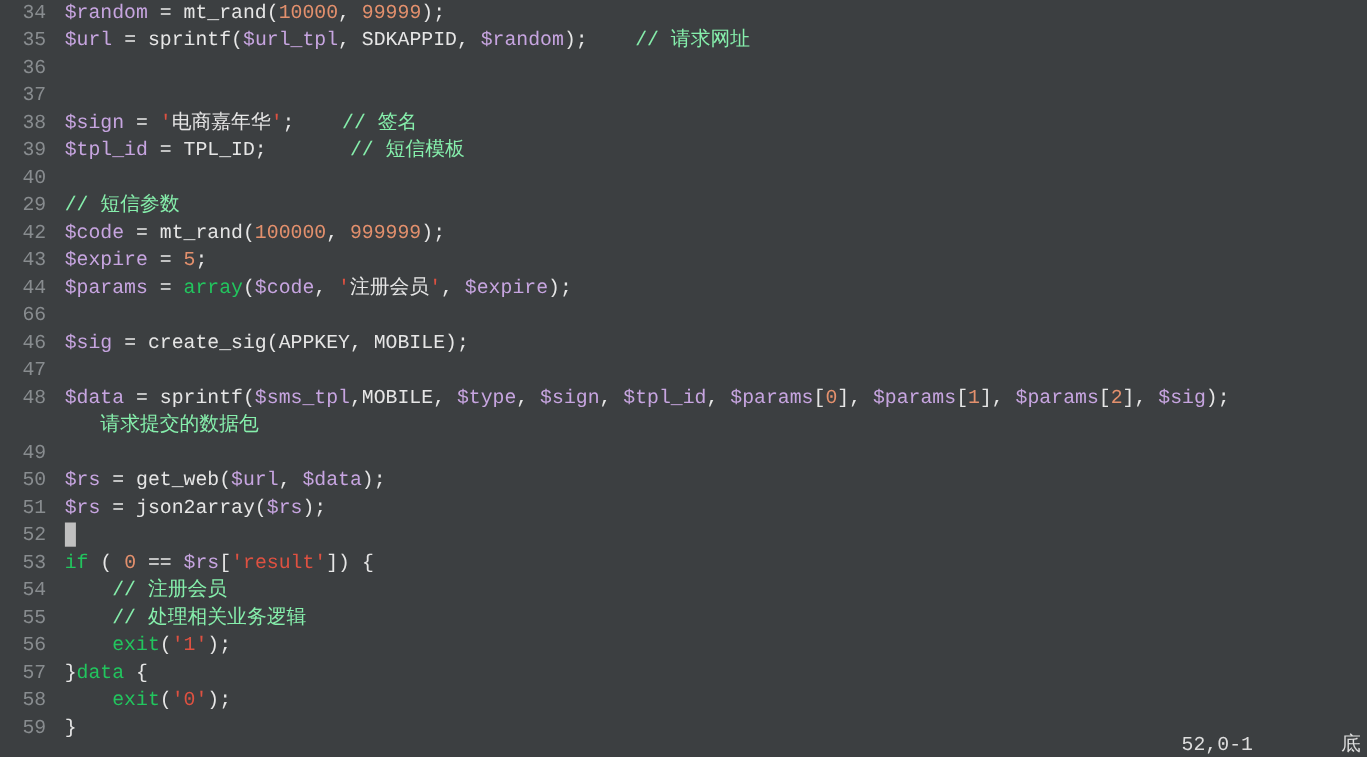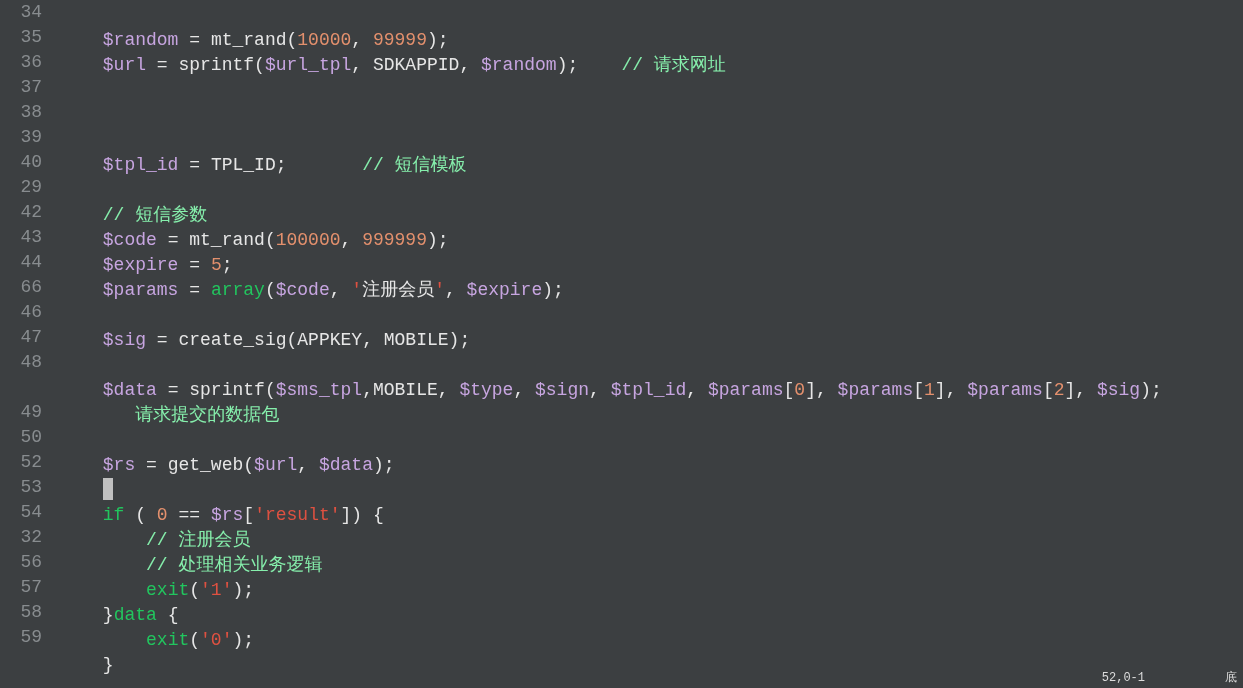--- a/index.html
+++ b/index.html
@@ -16,34 +16,32 @@
     position: relative;
     width: 1243px;
     height: 688px;
     background: #3c3f41;
     border-right: 1px solid #121314;
   }
   .row {
     display: flex;
     height: 25px;
     white-space: pre;
-    gap: 44px;
   }
   .lineno {
     width: 42px;
     text-align: right;
     padding-right: 4px;
     color: #888c8f;
     user-select: none;
     flex: 0 0 auto;
   }
   .code {
     padding-left: 2px;
     flex: 0 0 auto;
-    margin-top: 28px;
   }
 
   
   .var   { color: #c7a5e0; }   
   .func  { color: #e6e6e6; }
   .num   { color: #e3906d; }   
   .kw    { color: #22c55e; }   
   .str   { color: #de5141; }   
   .strc  { color: #e6e6e6; }   
   .cmt   { color: #86efac; }   
@@ -57,52 +55,53 @@
     background: #c0c0c0;
     vertical-align: -3px;
   }
 
   .statusbar {
     position: absolute;
     right: 6px;
     bottom: 0;
     height: 22px;
     color: #dddddd;
-    font-size: 12px;
+    font-size: 18px;
     display: flex;
     gap: 80px;
   }
 </style>
 </head>
 <body>
 
 <div class="editor">
   <div id="lines-container">
       <div class="row"><span class="lineno">34</span><span class="code"><span class="wht"> </span><span class="var">$random</span><span class="wht"> </span><span class="op">=</span><span class="wht"> </span><span class="func">mt_rand</span><span class="op">(</span><span class="num">10000</span><span class="op">,</span><span class="wht"> </span><span class="num">99999</span><span class="op">)</span><span class="op">;</span></span></div>
       <div class="row"><span class="lineno">35</span><span class="code"><span class="wht"> </span><span class="var">$url</span><span class="wht"> </span><span class="op">=</span><span class="wht"> </span><span class="func">sprintf</span><span class="op">(</span><span class="var">$url_tpl</span><span class="op">,</span><span class="wht"> </span><span class="func">SDKAPPID</span><span class="op">,</span><span class="wht"> </span><span class="var">$random</span><span class="op">)</span><span class="op">;</span><span class="wht">    </span><span class="cmt">// 请求网址</span></span></div>
       <div class="row"><span class="lineno">36</span><span class="code"><span class="wht"> </span></span></div>
       <div class="row"><span class="lineno">37</span></div>
-      <div class="row"><span class="lineno">38</span></div>
+      <div class="row"><span class="lineno">38</span><span class="code"><span class="wht"> </span><span class="var">$sign</span><span class="wht"> </span><span class="op">=</span><span class="wht"> </span><span class="str">'</span><span class="strc">电商嘉年华</span><span class="str">'</span><span class="op">;</span><span class="wht">    </span><span class="cmt">// 签名</span></span></div>
       <div class="row"><span class="lineno">39</span><span class="code"><span class="wht"> </span><span class="var">$tpl_id</span><span class="wht"> </span><span class="op">=</span><span class="wht"> </span><span class="func">TPL_ID</span><span class="op">;</span><span class="wht">       </span><span class="cmt">// 短信模板</span></span></div>
       <div class="row"><span class="lineno">40</span><span class="code"><span class="wht"> </span></span></div>
       <div class="row"><span class="lineno">29</span><span class="code"><span class="wht"> </span><span class="cmt">// 短信参数</span></span></div>
       <div class="row"><span class="lineno">42</span><span class="code"><span class="wht"> </span><span class="var">$code</span><span class="wht"> </span><span class="op">=</span><span class="wht"> </span><span class="func">mt_rand</span><span class="op">(</span><span class="num">100000</span><span class="op">,</span><span class="wht"> </span><span class="num">999999</span><span class="op">)</span><span class="op">;</span></span></div>
       <div class="row"><span class="lineno">43</span><span class="code"><span class="wht"> </span><span class="var">$expire</span><span class="wht"> </span><span class="op">=</span><span class="wht"> </span><span class="num">5</span><span class="op">;</span></span></div>
       <div class="row"><span class="lineno">44</span><span class="code"><span class="wht"> </span><span class="var">$params</span><span class="wht"> </span><span class="op">=</span><span class="wht"> </span><span class="kw">array</span><span class="op">(</span><span class="var">$code</span><span class="op">,</span><span class="wht"> </span><span class="str">'</span><span class="strc">注册会员</span><span class="str">'</span><span class="op">,</span><span class="wht"> </span><span class="var">$expire</span><span class="op">)</span><span class="op">;</span></span></div>
       <div class="row"><span class="lineno">66</span><span class="code"><span class="wht"> </span></span></div>
       <div class="row"><span class="lineno">46</span><span class="code"><span class="wht"> </span><span class="var">$sig</span><span class="wht"> </span><span class="op">=</span><span class="wht"> </span><span class="func">create_sig</span><span class="op">(</span><span class="func">APPKEY</span><span class="op">,</span><span class="wht"> </span><span class="func">MOBILE</span><span class="op">)</span><span class="op">;</span></span></div>
       <div class="row"><span class="lineno">47</span><span class="code"><span class="wht"> </span></span></div>
       <div class="row"><span class="lineno">48</span><span class="code"><span class="wht"> </span><span class="var">$data</span><span class="wht"> </span><span class="op">=</span><span class="wht"> </span><span class="func">sprintf</span><span class="op">(</span><span class="var">$sms_tpl</span><span class="op">,</span><span class="func">MOBILE</span><span class="op">,</span><span class="wht"> </span><span class="var">$type</span><span class="op">,</span><span class="wht"> </span><span class="var">$sign</span><span class="op">,</span><span class="wht"> </span><span class="var">$tpl_id</span><span class="op">,</span><span class="wht"> </span><span class="var">$params</span><span class="op">[</span><span class="num">0</span><span class="op">]</span><span class="op">,</span><span class="wht"> </span><span class="var">$params</span><span class="op">[</span><span class="num">1</span><span class="op">]</span><span class="op">,</span><span class="wht"> </span><span class="var">$params</span><span class="op">[</span><span class="num">2</span><span class="op">]</span><span class="op">,</span><span class="wht"> </span><span class="var">$sig</span><span class="op">)</span><span class="op">;</span></span></div>
       <div class="row"><span class="lineno"></span><span class="code"><span class="wht">    </span><span class="cmt">请求提交的数据包</span></span></div>
       <div class="row"><span class="lineno">49</span><span class="code"><span class="wht"> </span></span></div>
       <div class="row"><span class="lineno">50</span><span class="code"><span class="wht"> </span><span class="var">$rs</span><span class="wht"> </span><span class="op">=</span><span class="wht"> </span><span class="func">get_web</span><span class="op">(</span><span class="var">$url</span><span class="op">,</span><span class="wht"> </span><span class="var">$data</span><span class="op">)</span><span class="op">;</span></span></div>
+      <div class="row"><span class="lineno">51</span><span class="code"><span class="wht"> </span><span class="var">$rs</span><span class="wht"> </span><span class="op">=</span><span class="wht"> </span><span class="func">json2array</span><span class="op">(</span><span class="var">$rs</span><span class="op">)</span><span class="op">;</span></span></div>
       <div class="row"><span class="lineno">52</span><span class="code"><span class="wht"> </span><span class="cursor-block"></span></span></div>
       <div class="row"><span class="lineno">53</span><span class="code"><span class="wht"> </span><span class="kw">if</span><span class="wht"> </span><span class="op">(</span><span class="wht"> </span><span class="num">0</span><span class="wht"> </span><span class="op">==</span><span class="wht"> </span><span class="var">$rs</span><span class="op">[</span><span class="str">'result'</span><span class="op">]</span><span class="op">)</span><span class="wht"> </span><span class="op">{</span></span></div>
       <div class="row"><span class="lineno">54</span><span class="code"><span class="wht"> </span><span class="wht">    </span><span class="cmt">// 注册会员</span></span></div>
-      <div class="row"><span class="lineno">32</span><span class="code"><span class="wht"> </span><span class="wht">    </span><span class="cmt">// 处理相关业务逻辑</span></span></div>
+      <div class="row"><span class="lineno">55</span><span class="code"><span class="wht"> </span><span class="wht">    </span><span class="cmt">// 处理相关业务逻辑</span></span></div>
       <div class="row"><span class="lineno">56</span><span class="code"><span class="wht"> </span><span class="wht">    </span><span class="kw">exit</span><span class="op">(</span><span class="str">'1'</span><span class="op">)</span><span class="op">;</span></span></div>
       <div class="row"><span class="lineno">57</span><span class="code"><span class="wht"> </span><span class="op">}</span><span class="kw">data</span><span class="wht"> </span><span class="op">{</span></span></div>
       <div class="row"><span class="lineno">58</span><span class="code"><span class="wht"> </span><span class="wht">    </span><span class="kw">exit</span><span class="op">(</span><span class="str">'0'</span><span class="op">)</span><span class="op">;</span></span></div>
       <div class="row"><span class="lineno">59</span><span class="code"><span class="wht"> </span><span class="op">}</span></span></div>
     </div>
   <div class="statusbar">
     <span>52,0-1</span>
     <span>底</span>
   </div>
 </div>

